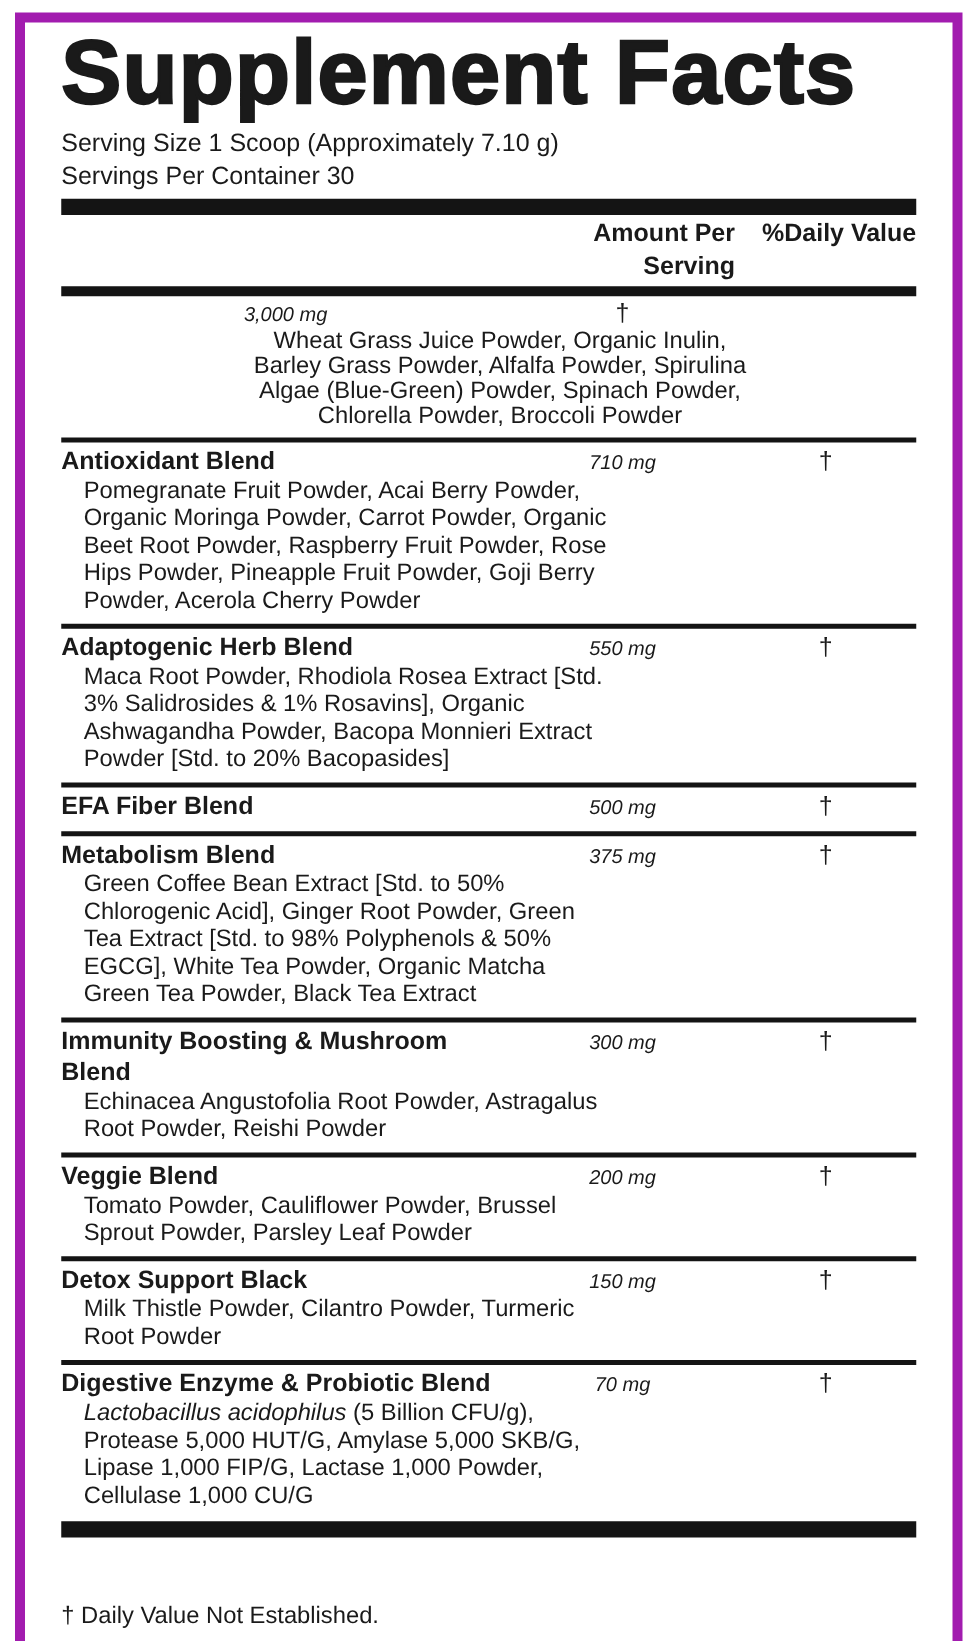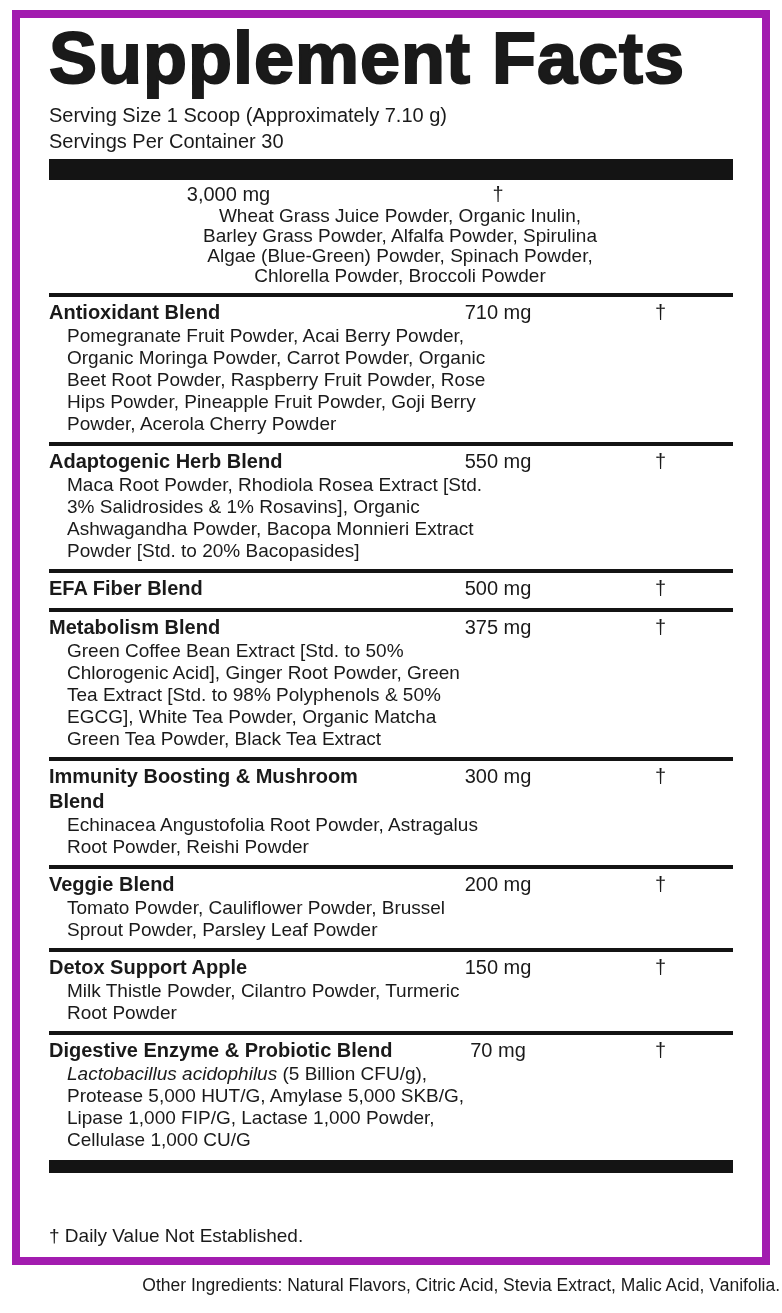--- a/index.html
+++ b/index.html
@@ -58,21 +58,22 @@
   .section + .section {
     border-top: 4px solid #141414;
   }
   .blend-name {
     font-weight: bold;
     font-size: 20px;
     line-height: 25px;
   }
   .blend-amount {
     text-align: center;
-    font-size: 20px;
+    font-size: 16px;
+    font-style: italic;
   }
   .blend-dv {
     text-align: center;
     font-size: 20px;
   }
   .ingredients {
     white-space: pre-line;
     font-size: 19px;
     line-height: 22px;
     padding-left: 18px;
@@ -97,20 +98,25 @@
 <body>
 
 <div class="label-box">
   <div class="title">Supplement Facts</div>
 
   <div class="serving-line">Serving Size 1 Scoop (Approximately 7.10 g)</div>
   <div class="serving-line">Servings Per Container 30</div>
 
   <div class="bar b1"></div>
 
+  <div class="cols">
+    <div></div>
+    <div class="amount-head">Amount Per Serving</div>
+    <div class="dv-head">%Daily Value</div>
+  </div>
 
   <div class="bar b2"></div>
 
   <div class="section tight">
     <div class="section-head">
       <div class="blend-amount">3,000 mg</div>
       <div class="blend-dv">†</div>
     </div>
     <div class="ingredients">Wheat Grass Juice Powder, Organic Inulin,
 Barley Grass Powder, Alfalfa Powder, Spirulina
@@ -179,21 +185,21 @@
       <div class="blend-name">Veggie Blend</div>
       <div class="blend-amount">200 mg</div>
       <div class="blend-dv">†</div>
     </div>
     <div class="ingredients">Tomato Powder, Cauliflower Powder, Brussel
 Sprout Powder, Parsley Leaf Powder</div>
   </div>
 
   <div class="section">
     <div class="section-head">
-      <div class="blend-name">Detox Support Apple</div>
+      <div class="blend-name">Detox Support Black</div>
       <div class="blend-amount">150 mg</div>
       <div class="blend-dv">†</div>
     </div>
     <div class="ingredients">Milk Thistle Powder, Cilantro Powder, Turmeric
 Root Powder</div>
   </div>
 
   <div class="section">
     <div class="section-head">
       <div class="blend-name">Digestive Enzyme &amp; Probiotic Blend</div>

